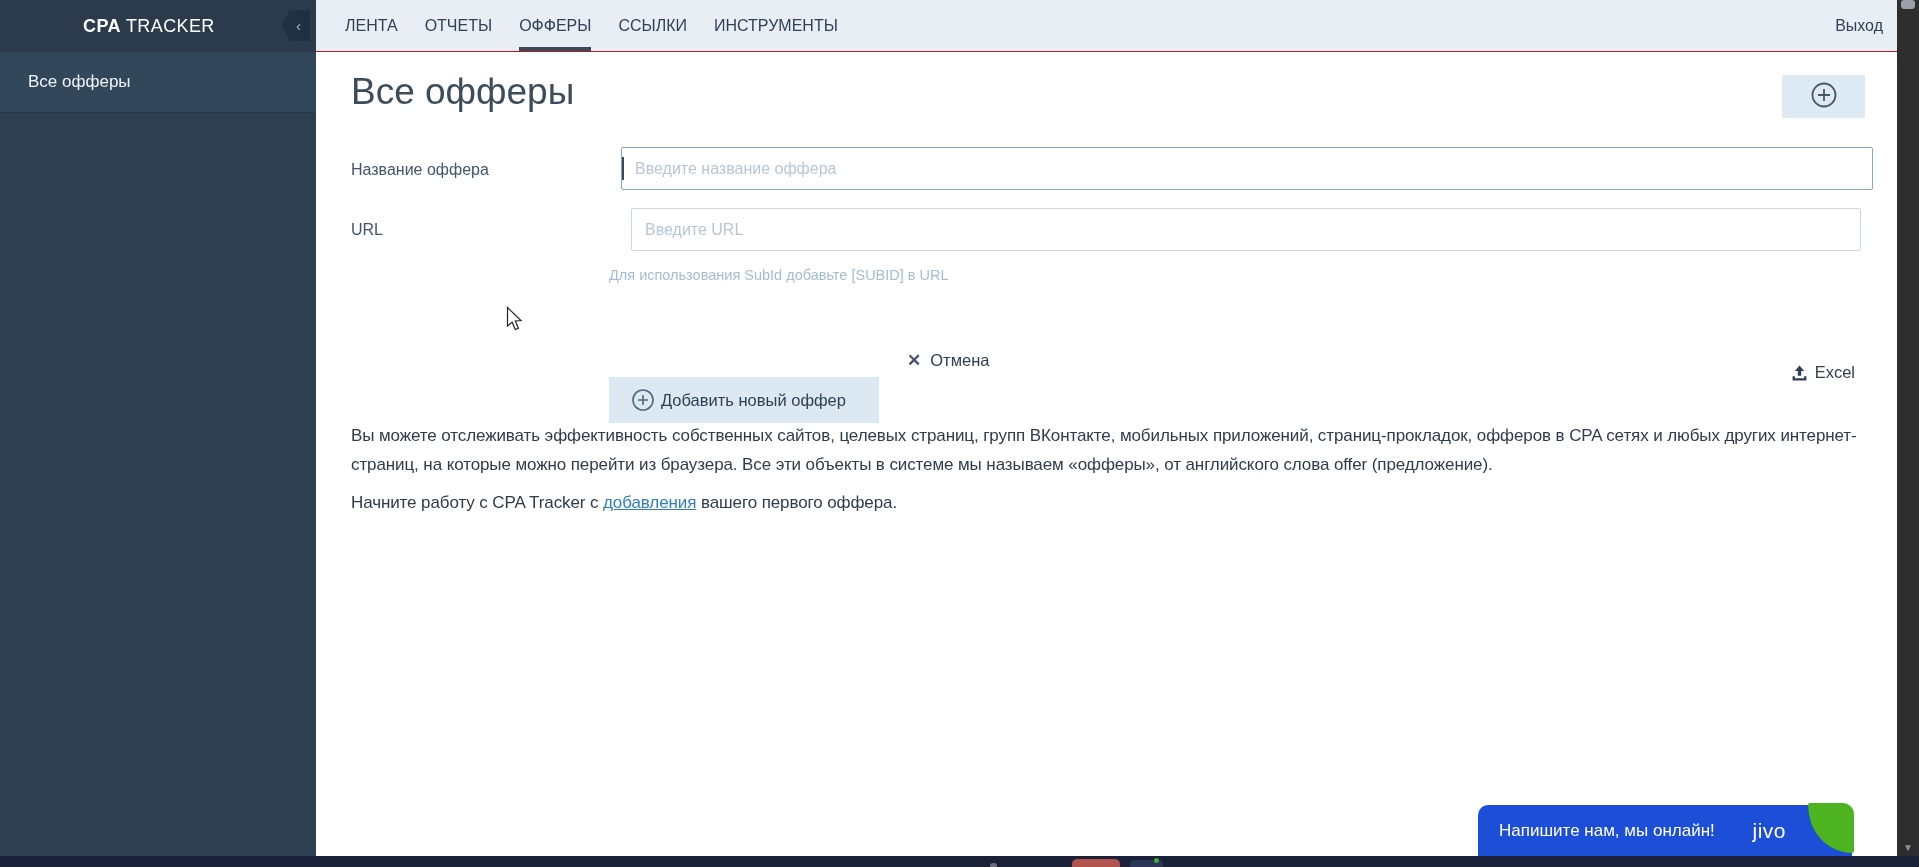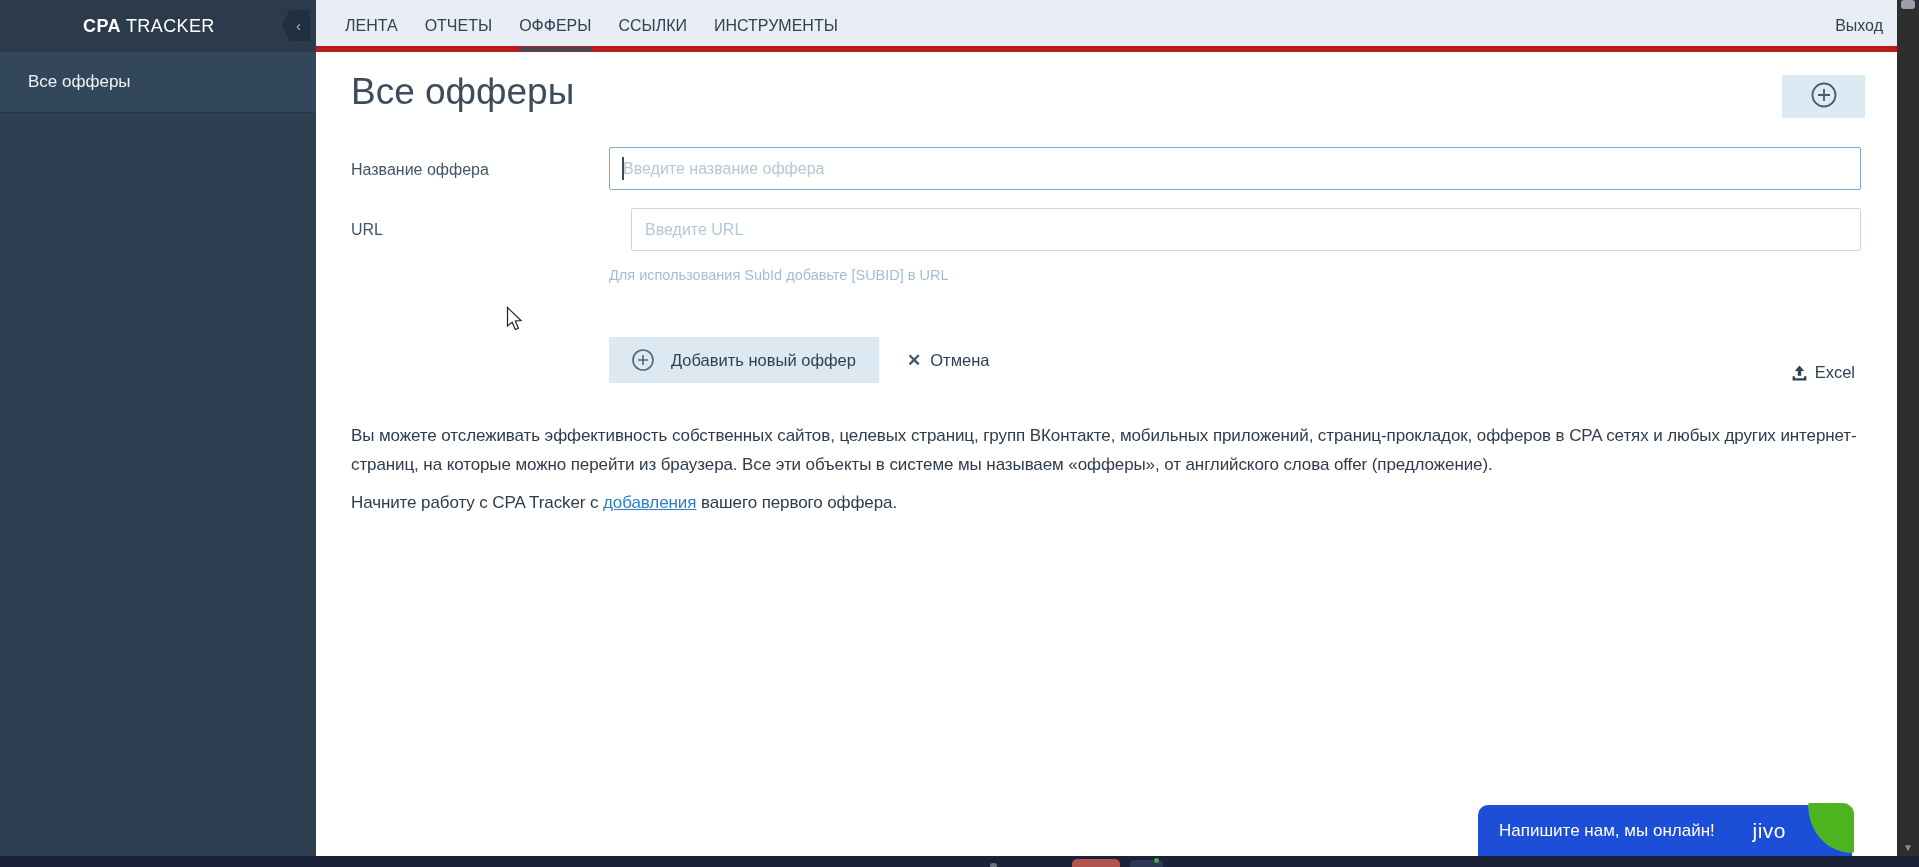--- a/index.html
+++ b/index.html
@@ -20,21 +20,21 @@
     color:#a7b6c3;font-size:15px;cursor:pointer;
   }
   .side-item{
     position:absolute;left:0;top:52px;width:316px;height:61px;background:#33475a;
     border-bottom:1px solid #253747;color:#eef3f8;font-size:17px;line-height:60px;
     padding-left:28px;cursor:pointer;
   }
   
   .topbar{
     position:absolute;left:316px;top:0;width:1581px;height:52px;background:#e9eef4;
-    border-bottom:6px solid #b91c1c;
+    border-bottom:1px solid #b91c1c;
   }
   .nav{position:absolute;left:29px;top:0;height:52px;display:flex;gap:27px;}
   .nav-item{position:relative;height:51px;line-height:51px;font-size:16px;color:#2f4256;cursor:pointer;white-space:nowrap;}
   .tab-underline{position:absolute;left:0;right:0;bottom:0;height:4px;background:#394a5c;}
   .logout{position:absolute;right:14px;top:0;line-height:51px;font-size:16px;color:#2f4256;cursor:pointer;}
   
   .content{position:absolute;left:316px;top:52px;width:1581px;height:804px;background:#fff;}
   .page-title{position:absolute;left:35px;top:18px;font-size:37px;line-height:44px;font-weight:300;color:#3c4c5a;}
   .add-offer-top{
     position:absolute;left:1466px;top:23px;width:83px;height:43px;background:#ddeaf4;
@@ -42,28 +42,28 @@
   }
   .form-label{position:absolute;left:35px;height:43px;line-height:43px;font-size:16px;color:#42556a;}
   .label-1{top:96px;} .label-2{top:156px;}
   .input-wrap{position:absolute;left:293px;width:1252px;height:43px;}
   .wrap-1{top:95px;} .wrap-2{top:156px;padding-left:22px;}
   .text-input{
     width:100%;height:100%;border:1px solid #cbd8e2;border-radius:2px;background:#fff;
     font-family:"Liberation Sans",sans-serif;font-size:16px;color:#33414e;padding:0 13px;outline:none;
   }
   .text-input::placeholder{color:#b5c7d6;opacity:1;}
-  .focused .text-input{border-color:#7fa8cb;}
+  .focused .text-input{border-color:#7fa8cb;margin-left:12px;}
   .caret{position:absolute;left:13px;top:10px;width:2px;height:23px;background:#3a4a58;}
   .hint{position:absolute;left:293px;top:215px;font-size:14.5px;color:#a3bed2;}
   .btn-row-y{top:285px;height:46px;}
   .submit-btn{
     position:absolute;left:293px;width:270px;background:#dce9f3;border:none;cursor:pointer;
-    display:flex;align-items:center;gap:16px;padding:0 0 0 22px;
-    font-family:"Liberation Sans",sans-serif;font-size:16.5px;color:#2e4154;
+    display:flex;align-items:center;gap:6px;padding:0 0 0 22px;
+    font-family:"Liberation Sans",sans-serif;font-size:16.5px;color:#2e4154;margin-top:40px;
   }
   .cancel-btn{
     position:absolute;left:585px;background:transparent;border:none;cursor:pointer;
     display:flex;align-items:center;gap:9px;
     font-family:"Liberation Sans",sans-serif;font-size:16.5px;color:#2e4154;
   }
   .x-glyph{font-size:17px;color:#48586a;font-weight:700;}
   .excel-btn{
     position:absolute;right:36px;background:transparent;border:none;cursor:pointer;
     display:flex;align-items:flex-end;gap:7px;

